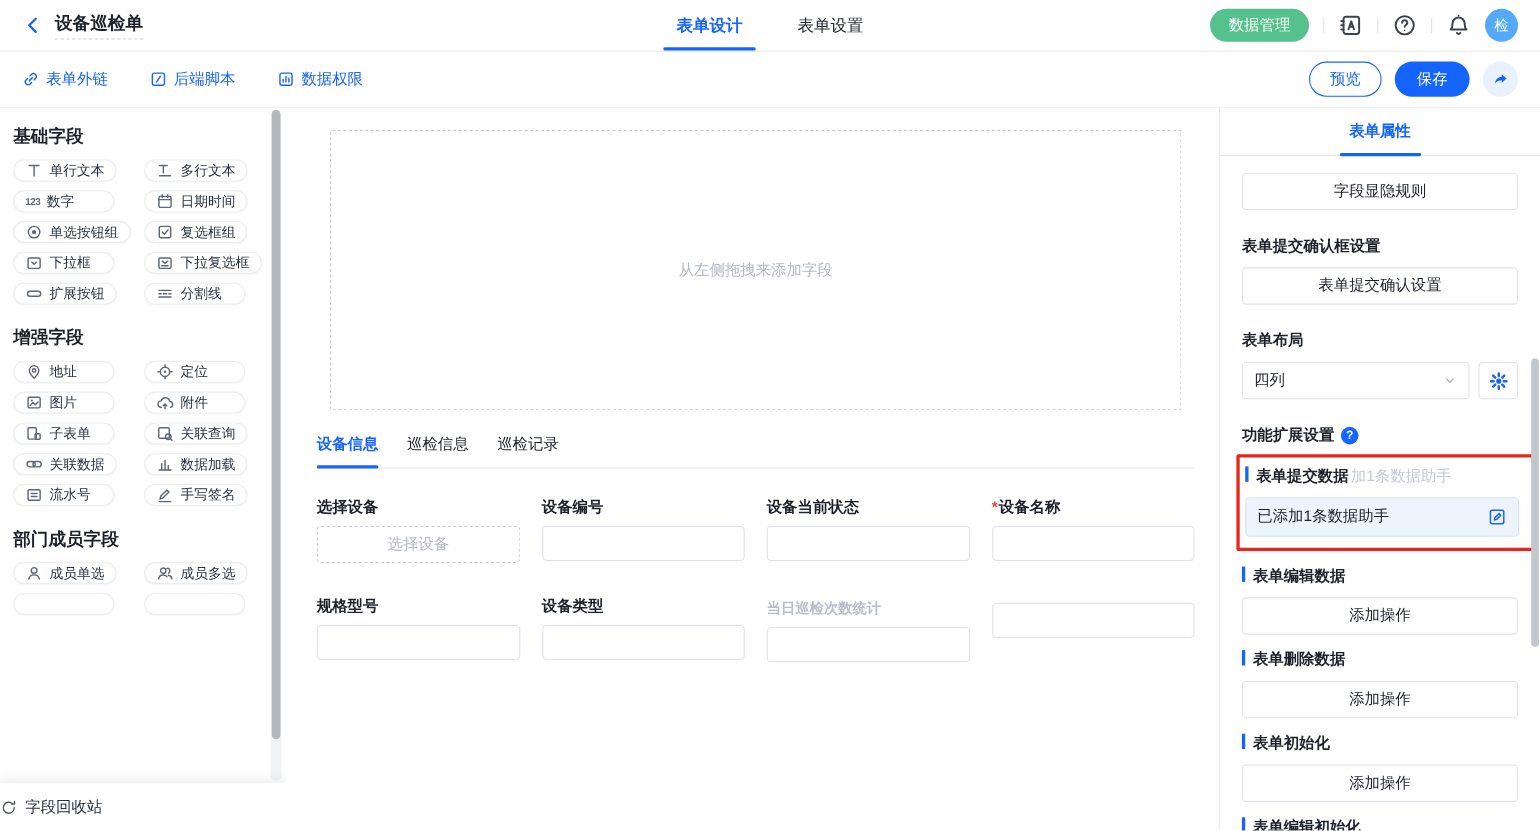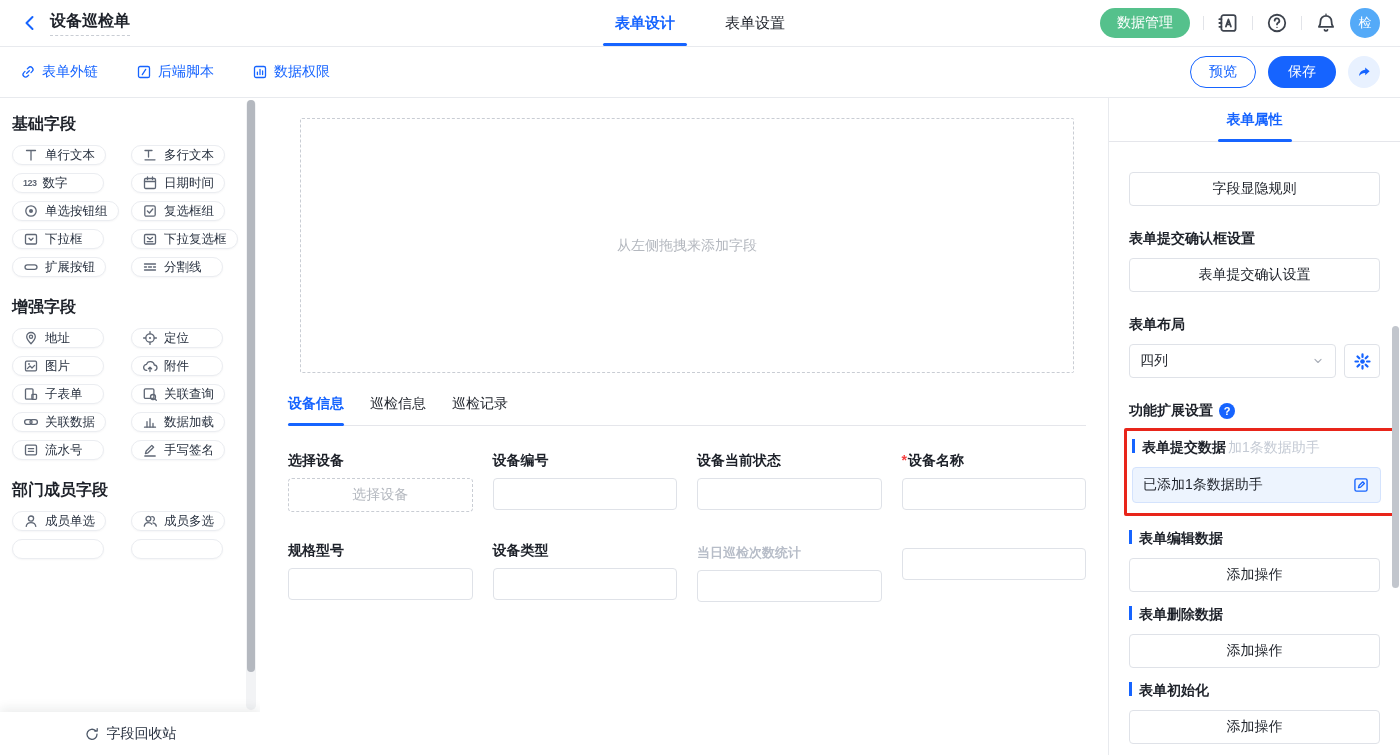--- a/index.html
+++ b/index.html
@@ -41,21 +41,21 @@
   
   .sb{width:260px;position:relative;padding:16px 22px 0 12px;overflow:hidden;background:#fff;flex:none;}
   .sb-title{font-size:16px;font-weight:700;margin:20px 0 10px;}
   .sb-title.first{margin-top:0;}
   .pgrid{display:grid;grid-template-columns:1fr 1fr;column-gap:12px;row-gap:8px;}
   .pill{height:20px;display:flex;align-items:center;gap:6px;padding:0 10px;border:1px solid #ebedf1;border-radius:18px;background:#fff;font-size:12.5px;color:#27303f;cursor:grab;box-shadow:0 1px 2px rgba(31,35,41,.04);white-space:nowrap;justify-self:start;min-width:92px;}
   .pill svg{width:16px;height:16px;color:#5f6775;flex:none;}
   .pic-num{font-size:9px;font-weight:700;color:#5f6775;letter-spacing:-.5px;flex:none;}
   .sb-track{position:absolute;right:4px;top:2px;bottom:45px;width:10px;background:#f2f3f5;border-radius:5px;}
   .sb-thumb{position:absolute;right:5px;top:2px;width:8px;height:572px;background:#b4b8bf;border-radius:4px;}
-  .sb-bottom{position:absolute;left:0;right:0;bottom:0;height:43px;background:#fff;box-shadow:0 -4px 10px rgba(31,35,41,.08);display:flex;align-items:center;justify-content:center;gap:7px;font-size:14px;color:#27303f;cursor:pointer;z-index:5;}
+  .sb-bottom{position:absolute;left:0;right:0;bottom:0;height:43px;background:#fff;box-shadow:0 -4px 10px rgba(31,35,41,.08);display:flex;align-items:center;gap:7px;font-size:14px;color:#27303f;cursor:pointer;z-index:5;}
   .sb-bottom svg{width:16px;height:16px;color:#4e5969;}
 
   
   .cv{flex:1;padding:20px 22px 0 28px;background:#fff;overflow:hidden;}
   .dropzone{height:255px;margin:0 12px;border:1px dashed #c9cdd4;border-radius:2px;display:flex;align-items:center;justify-content:center;}
   .dz-hint{color:#b4b8bf;font-size:14px;}
   .cv-tabs{display:flex;gap:26px;margin-top:22px;border-bottom:1px solid var(--bd);}
   .ctab{position:relative;padding-bottom:12px;font-size:14px;color:var(--txt);cursor:pointer;}
   .ctab.on{color:var(--accent);font-weight:600;}
   .ctab.on::after{content:"";position:absolute;left:0;right:0;bottom:-1px;height:3px;background:var(--accent);border-radius:2px;}
@@ -402,21 +402,21 @@
         <div class="inp"></div>
       </div>
     </div>
   </div>
 
   <div class="rp">
     <div class="rp-tabs">
       <div class="rtab on">表单属性</div>
     </div>
 
-    <button class="wbtn" style="margin-top:30px">字段显隐规则</button>
+    <button class="wbtn" style="margin-top:15px">字段显隐规则</button>
 
     <div class="rp-label">表单提交确认框设置</div>
     <button class="wbtn">表单提交确认设置</button>
 
     <div class="rp-label">表单布局</div>
     <div class="sel-row">
       <div class="sel">
         <span>四列</span>
         <svg class="ic chev" viewBox="0 0 16 16">
             <path d="M4.5 6.2L8 9.7l3.5-3.5"></path>

